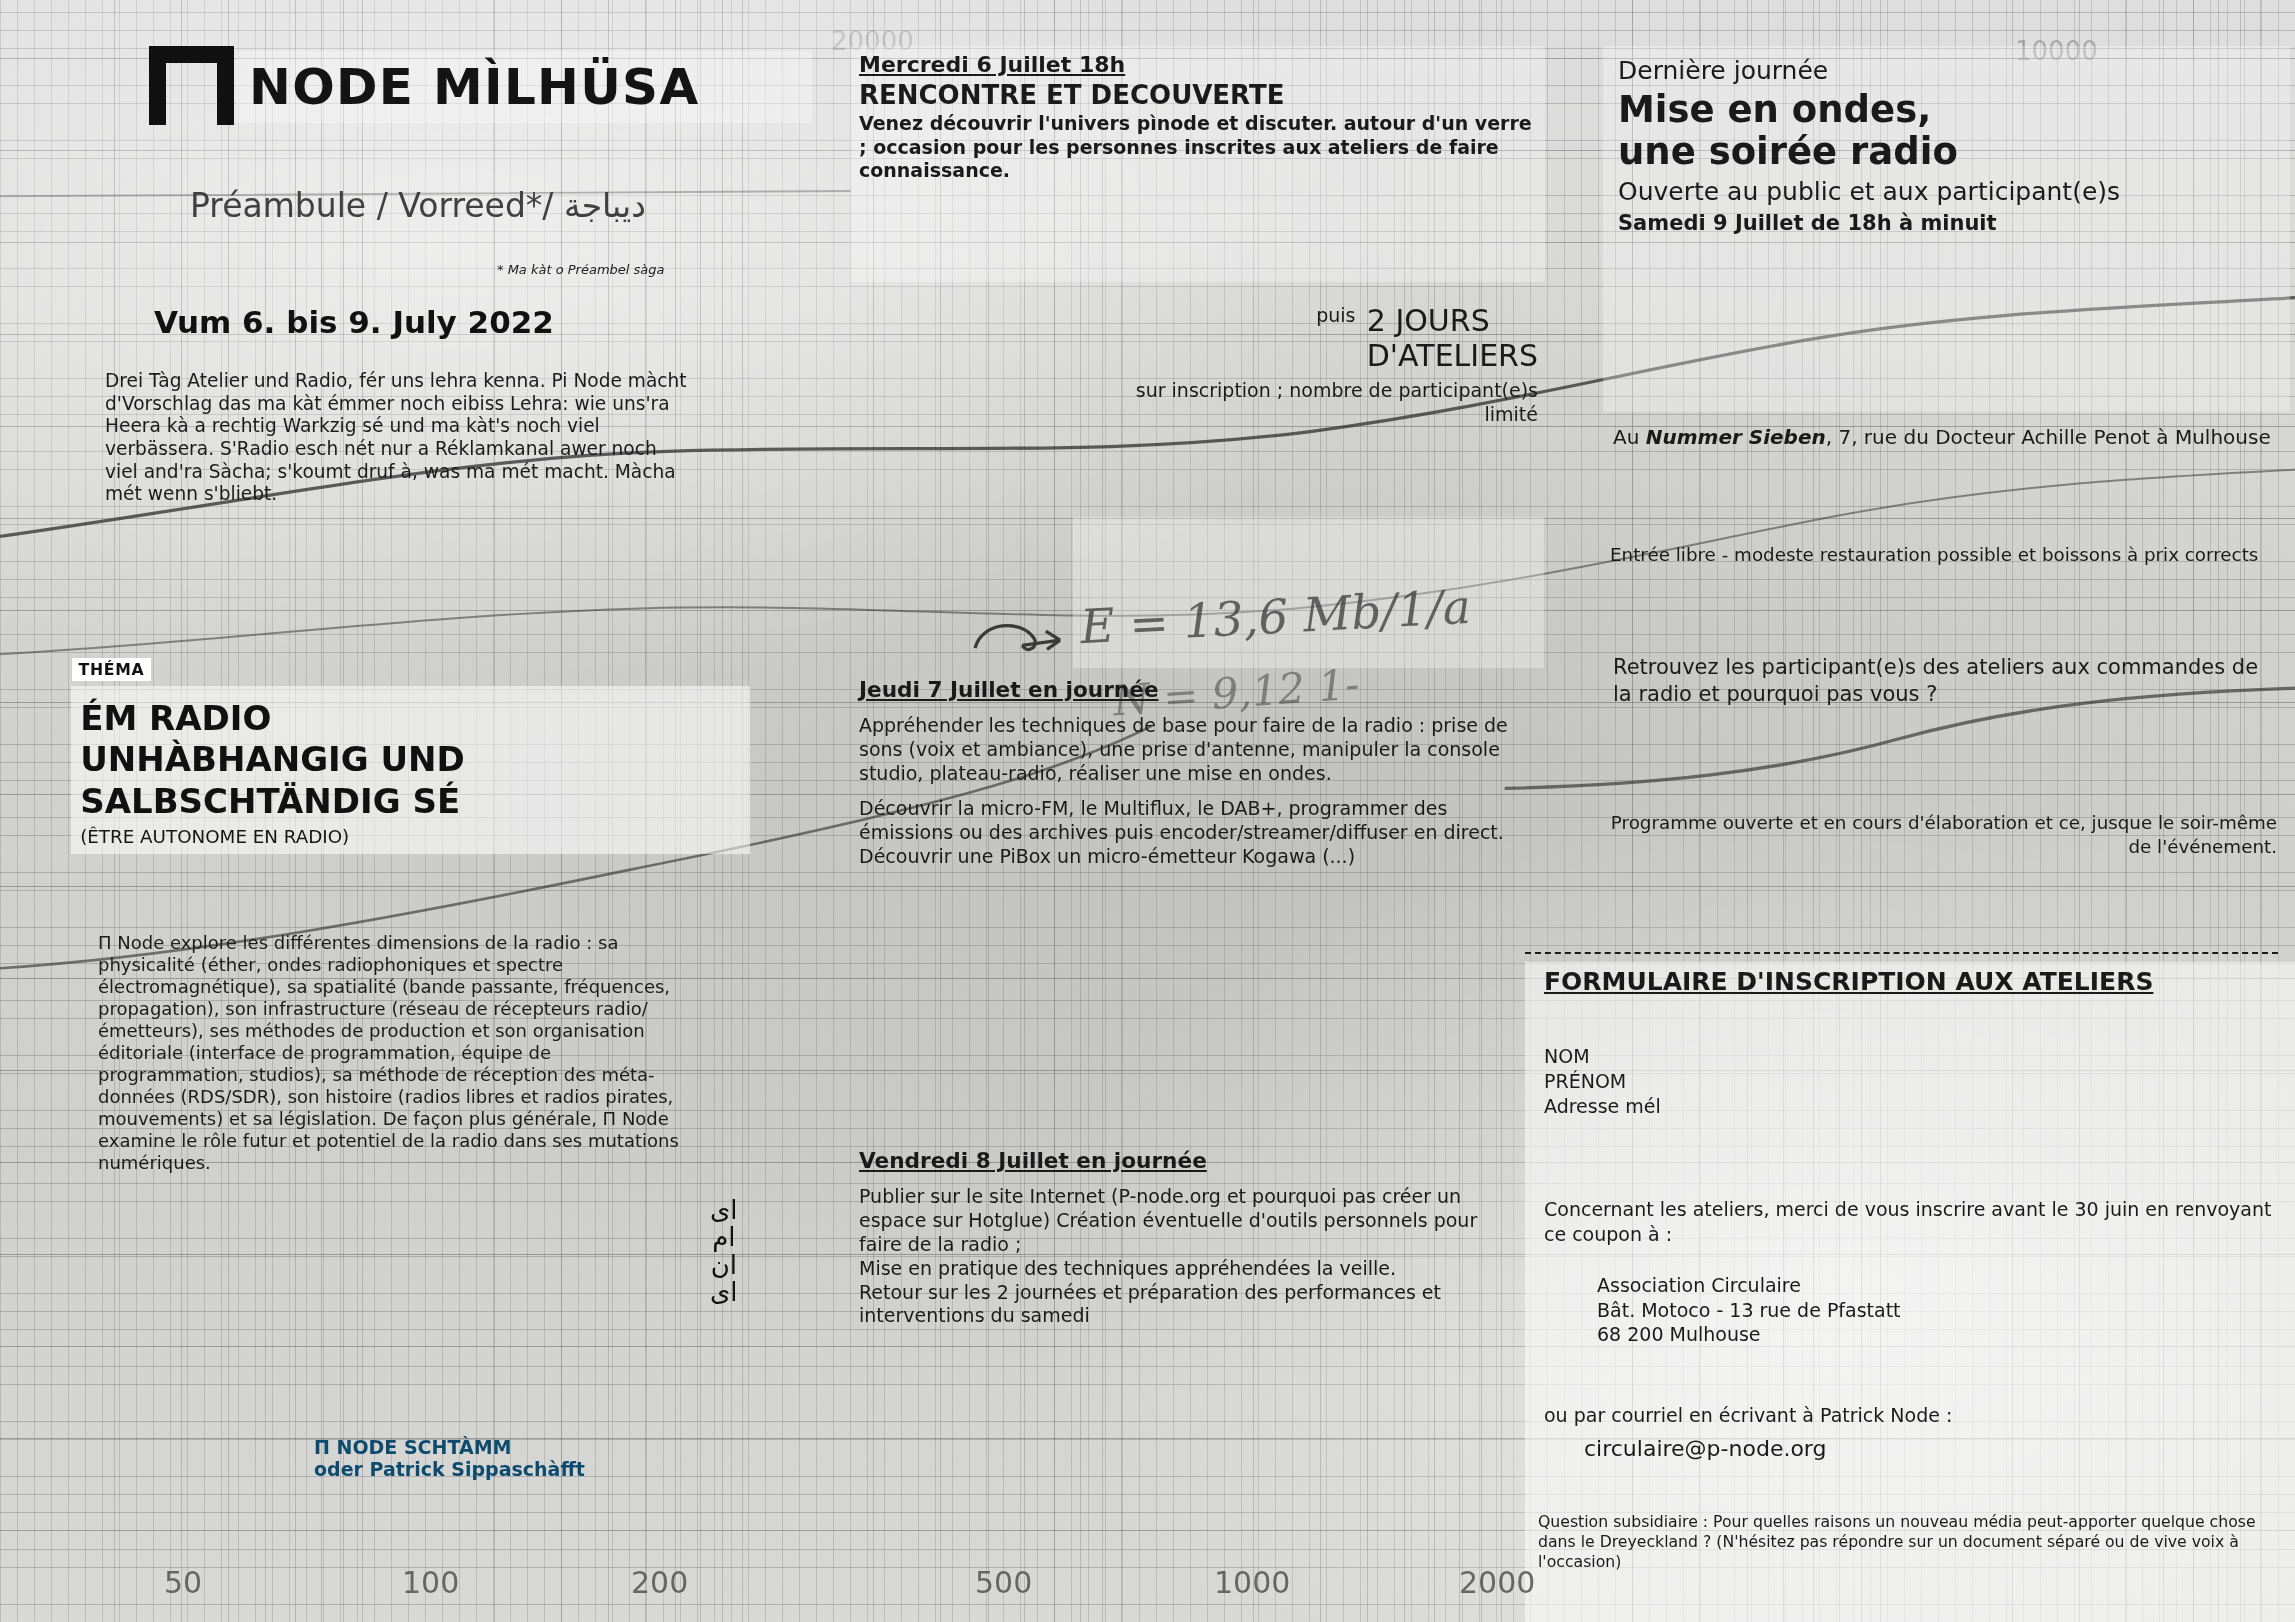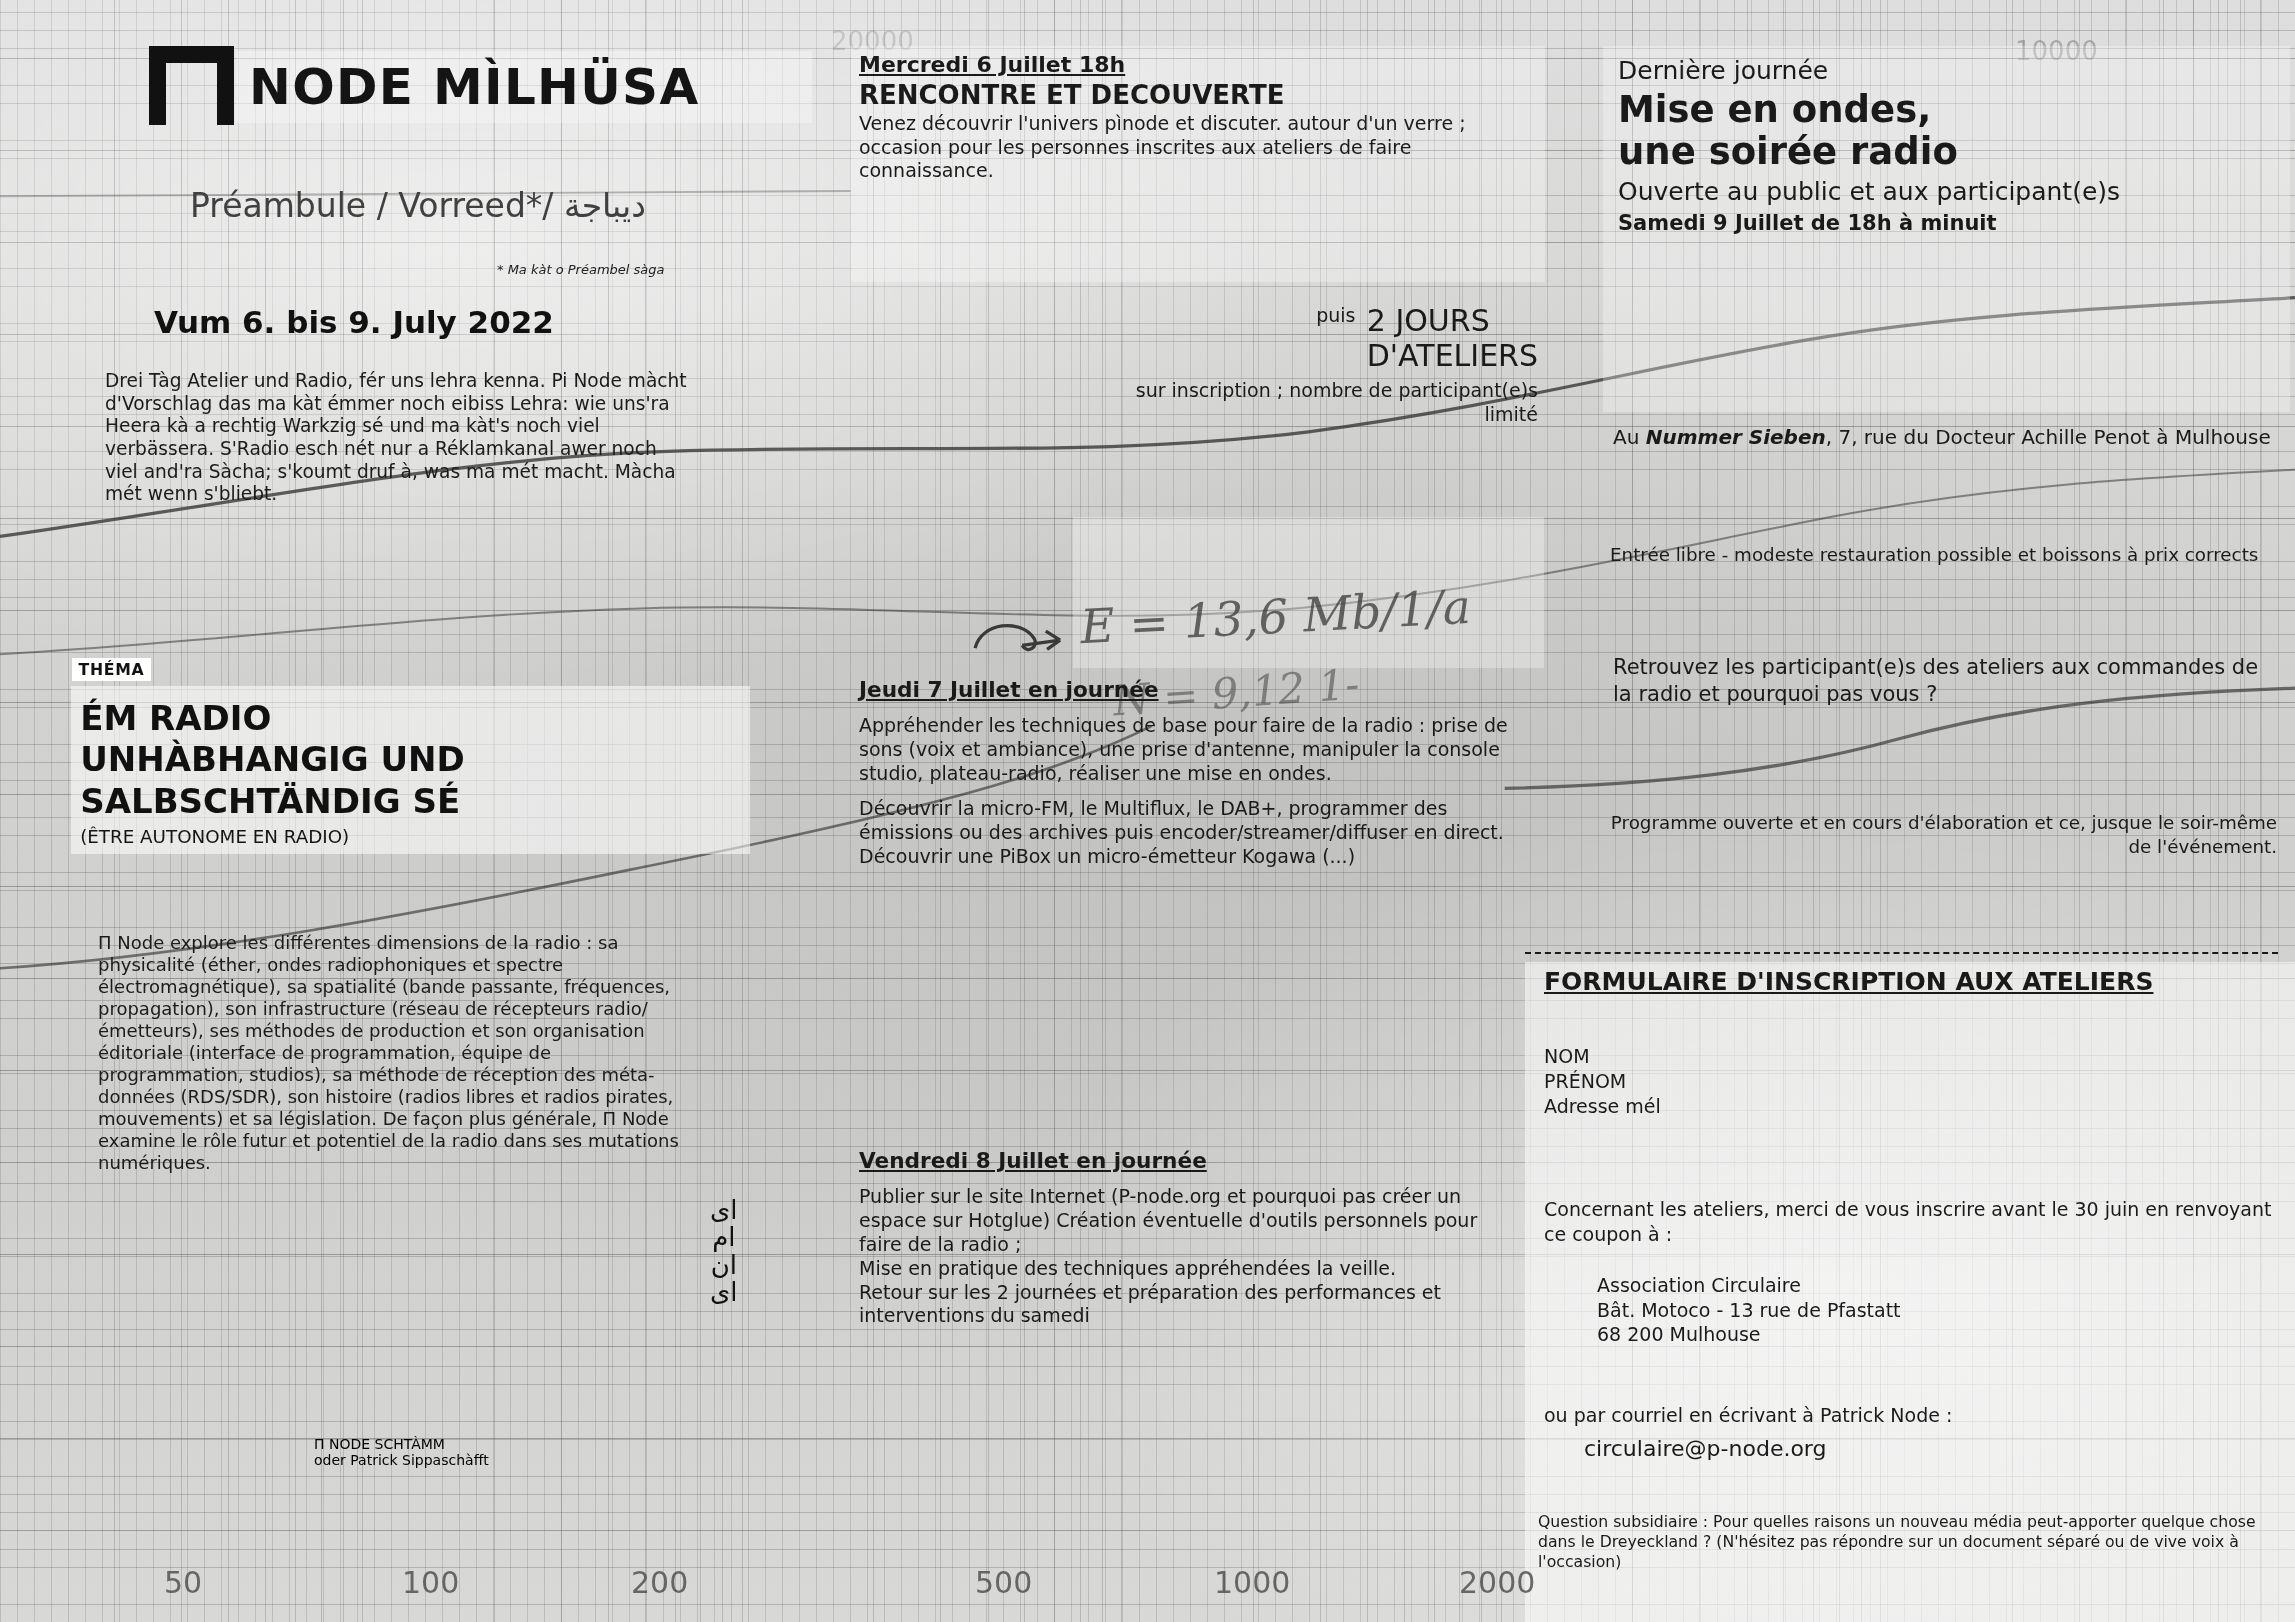--- a/index.html
+++ b/index.html
@@ -46,30 +46,30 @@
   #footnote{position:absolute;left:497px;top:262px;font-size:13px;color:#222;}
   #dates{position:absolute;left:154px;top:304px;font-size:31px;font-weight:bold;color:#111;}
 
   
   #alsatian{position:absolute;left:105px;top:370px;width:582px;font-size:18.6px;color:#1b1b1b;}
   #thema{position:absolute;left:72px;top:658px;background:#fff;color:#111;font-size:15.7px;font-weight:bold;letter-spacing:0.7px;padding:2px 6.5px;}
   #bigtitle{position:absolute;left:71px;top:686px;width:661px;background:rgba(255,255,255,.55);padding:11.8px 9.2px 6.5px 9.2px;}
   #bigtitle .l{font-size:34px;font-weight:bold;line-height:1.22;color:#111;}
   #bigtitle .sub{font-size:18.3px;margin-top:3.9px;color:#141414;}
   #fr-body{position:absolute;left:98px;top:932px;width:602px;font-size:18px;color:#1b1b1b;}
-  #signature{position:absolute;left:314px;top:1436px;font-size:14px;color:#000000;}
+  #signature{position:absolute;left:314px;top:1436px;font-size:19px;color:#0c4a6e;font-weight:bold;}
 
   
   #vscript{position:absolute;left:710px;top:1197px;font-size:26px;color:#111;line-height:1.05;text-align:center;}
 
   
   #mid1{position:absolute;left:859px;top:52px;width:674px;}
   #mid1 .h{font-size:22px;font-weight:bold;text-decoration:underline;}
   #mid1 .h2{font-size:26px;font-weight:bold;margin-top:2.6px;}
-  #mid1 .p{font-size:19px;margin-top:2.6px;line-height:1.24;}
+  #mid1 .p{font-size:19px;margin-top:2.6px;line-height:1.24;font-weight:bold;}
   #mid2{position:absolute;left:1086px;top:304px;width:452px;text-align:right;}
   #mid2 .big{font-size:30px;line-height:1.16;padding-left:8px;}
   #mid2 .sm{font-size:19px;line-height:1.25;margin-top:5.2px;}
   #mid2 .puis{font-size:19px;}
   #mid3{position:absolute;left:859px;top:677px;width:661px;}
   #mid3 .h{font-size:21.6px;font-weight:bold;text-decoration:underline;}
   #mid3 .p{font-size:19px;margin-top:11.8px;line-height:1.26;}
   #mid4{position:absolute;left:859px;top:1148px;width:661px;}
   #mid4 .h{font-size:21.6px;font-weight:bold;text-decoration:underline;}
   #mid4 .p{font-size:19px;margin-top:11.8px;line-height:1.26;}

